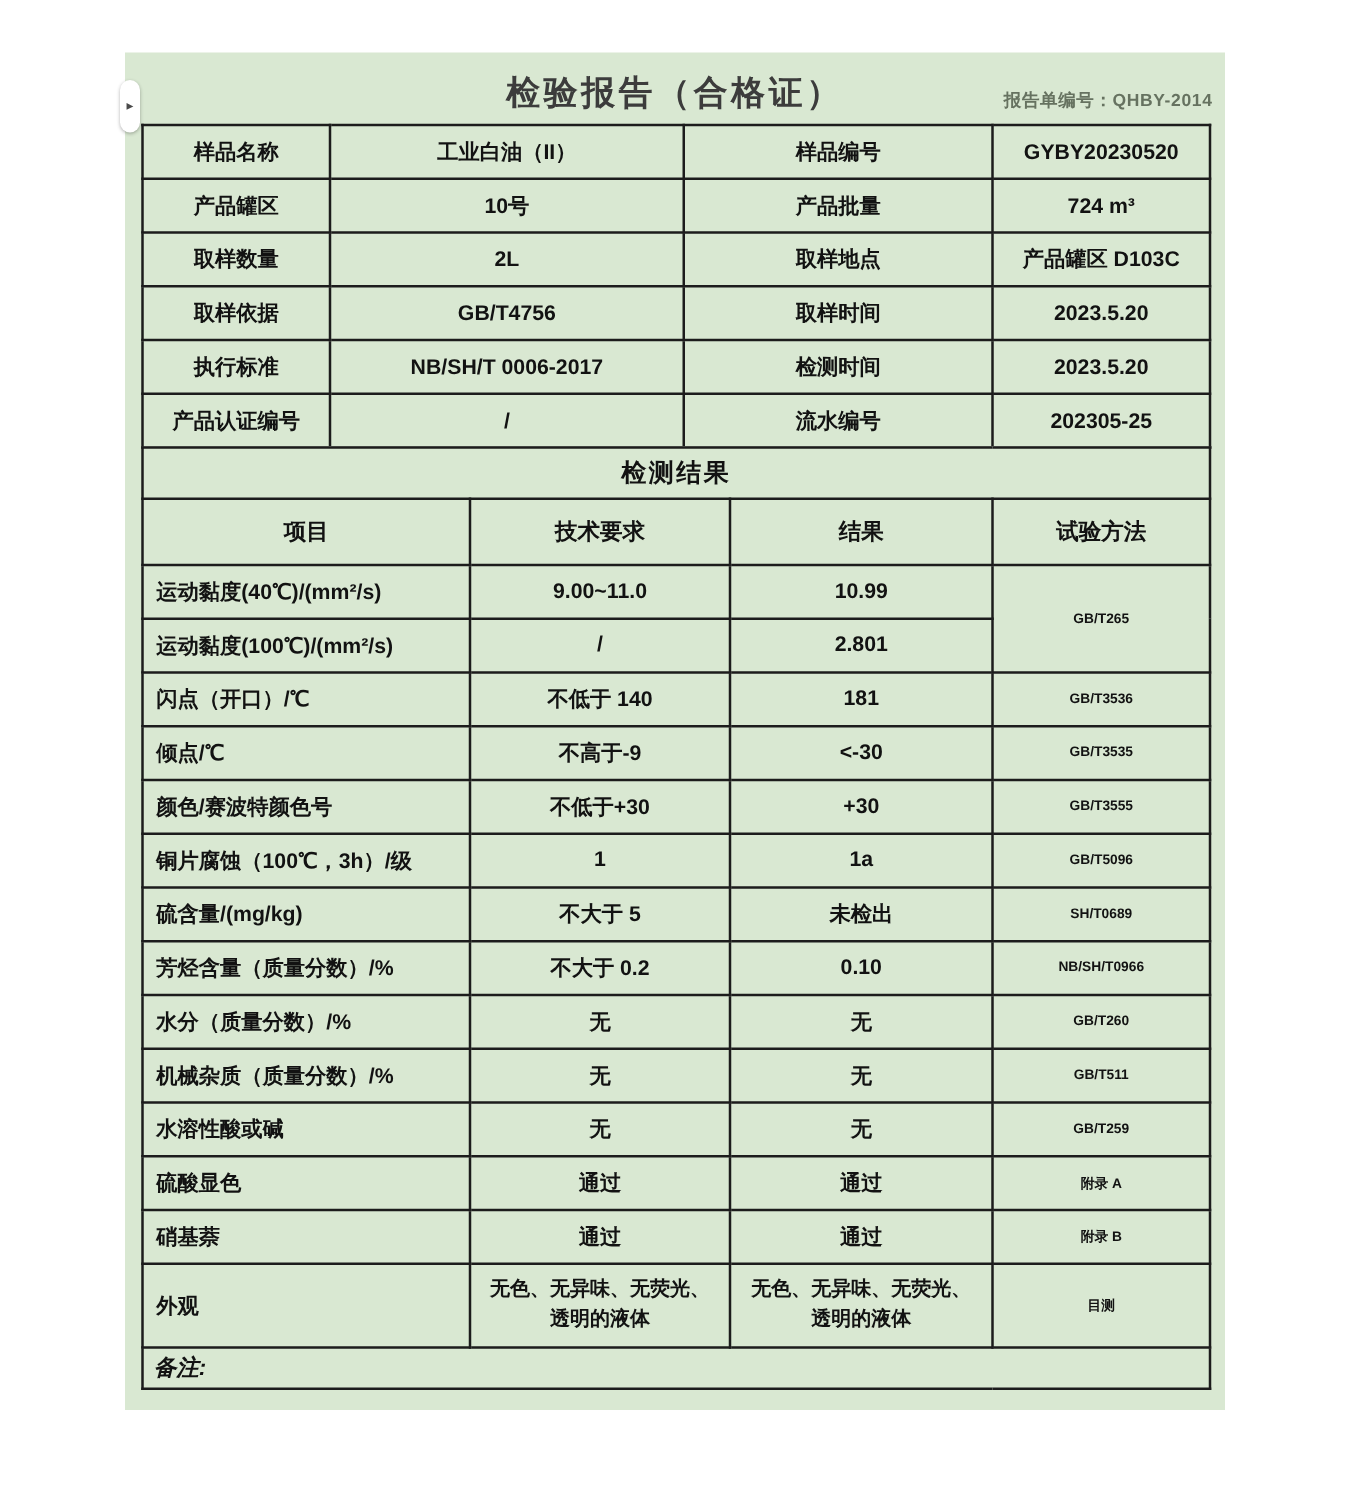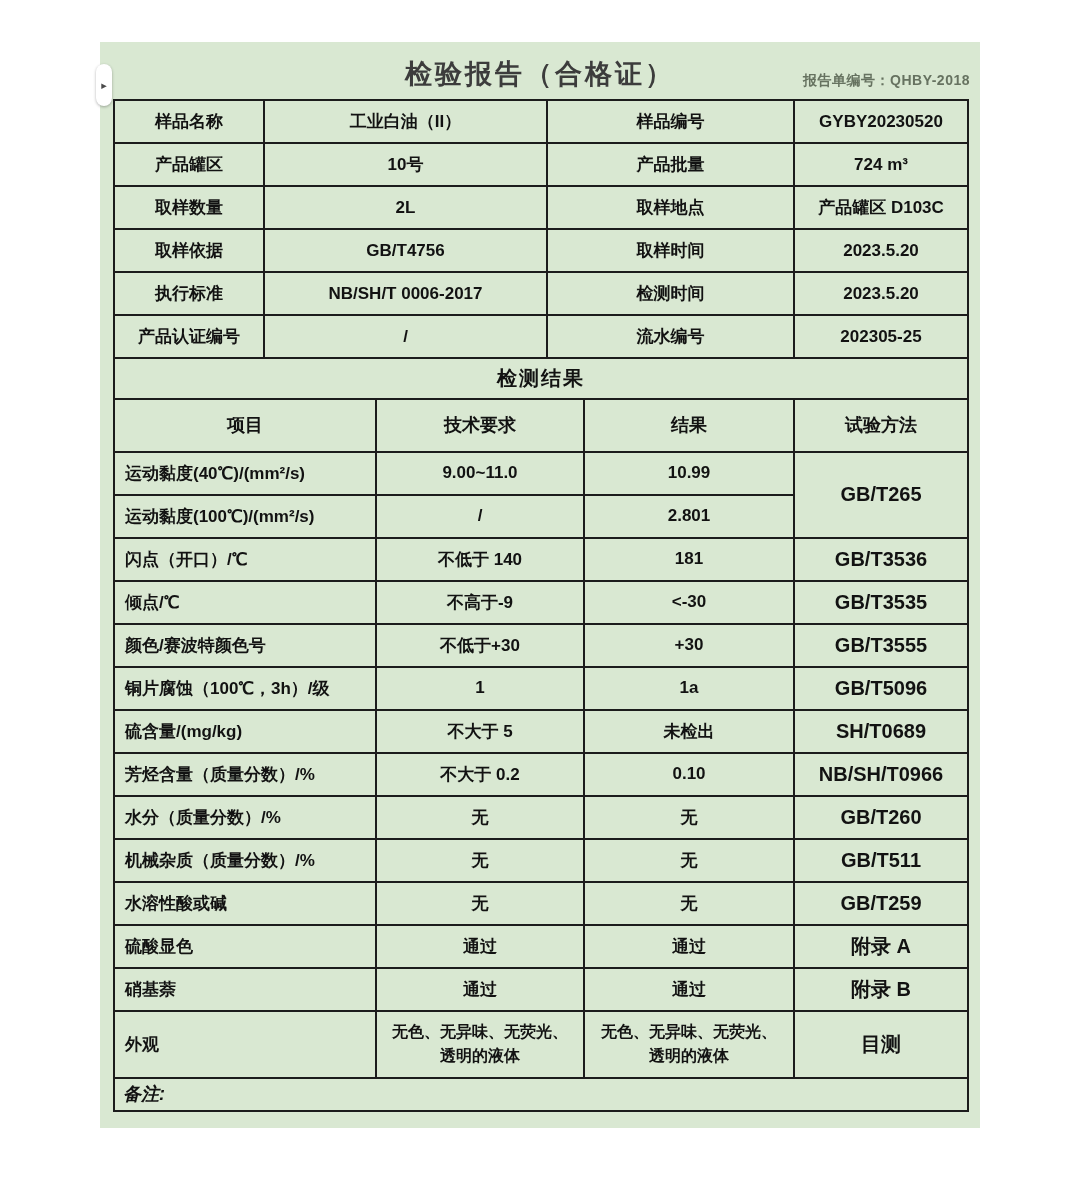--- a/index.html
+++ b/index.html
@@ -55,38 +55,38 @@
   }
   .t-info{width:854px;}
   .t-info tr{height:43px;}
   .t-res{width:854px;margin-top:-2.5px;}
   .t-res tr{height:43px;}
   .t-res tr.section-row{height:41px;}
   .t-res tr.head-row{height:53px;}
   .t-res tr.tall-row{height:67px;}
   .t-res tr.remarks-row{height:33px;font-style:italic;}
   td.item{text-align:left;padding-left:10px;}
-  td.method{font-size:20px;margin-left:32px;}
+  td.method{font-size:11px;margin-left:32px;}
   td.section{font-size:20px;letter-spacing:2px;}
   td.head{font-size:18px;}
   td.wrapcell{font-size:16px;line-height:1.5;padding:2px 14px;margin-top:29px;}
   td.remarks{text-align:left;padding-left:8px;font-size:18px;}
 </style>
 </head>
 <body>
 
 <div class="handle">
   <span class="glyph">▸</span>
 </div>
 
 <div class="panel">
 
   <div class="titlebar">
     <div class="title">检验报告（合格证）</div>
-    <div class="reportno"><span>报告单编号：</span><span>QHBY-2018</span></div>
+    <div class="reportno"><span>报告单编号：</span><span>QHBY-2014</span></div>
   </div>
 
   <table class="t-info">
     <colgroup>
         <col style="width:150px">
         <col style="width:283px">
         <col style="width:247px">
         <col style="width:174px">
       </colgroup>
     <tbody>

